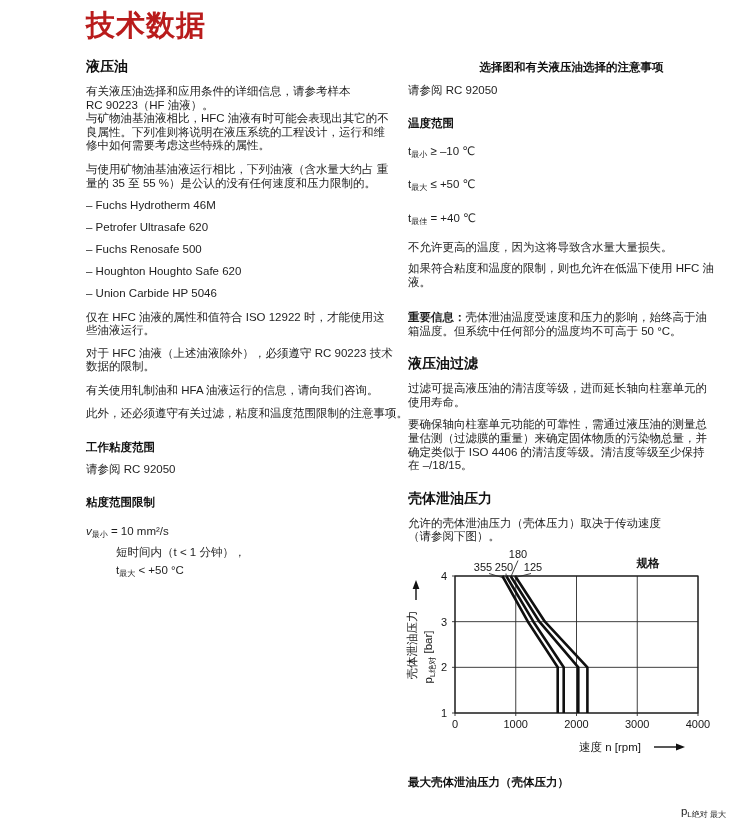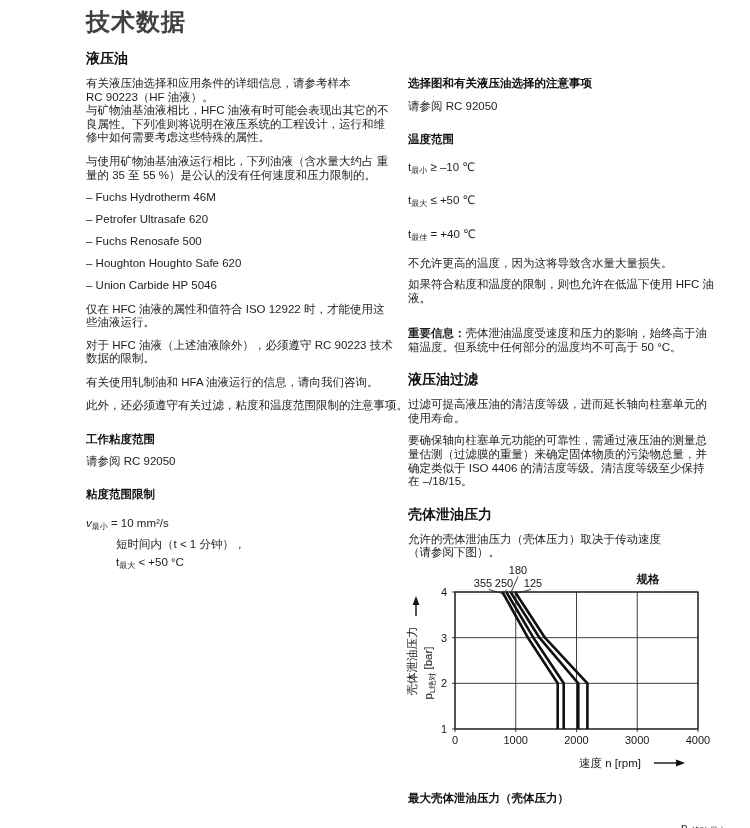--- a/index.html
+++ b/index.html
@@ -4,21 +4,21 @@
 <style>
   html,body{margin:0;padding:0;background:#e8e8e8;}
   #page{
     position:relative;width:750px;height:828px;background:#ffffff;
     font-family:"Liberation Sans","DejaVu Sans",sans-serif;
     color:#1d1d1d;overflow:hidden;
   }
   .col{position:absolute;top:0;}
   #col-left{left:86px;width:326px;}
   #col-right{left:408px;width:327px;}
-  h1.title{font-size:24px;font-weight:bold;margin:6px 0 0 0;color:#404040;letter-spacing:1px;}
+  h1.title{font-size:29px;font-weight:bold;margin:6px 0 0 0;color:#b91c1c;letter-spacing:1px;}
   .h2{font-size:14px;font-weight:bold;color:#111;margin:0;}
   .h3{font-size:11.5px;font-weight:bold;color:#111;margin:0;}
   .p{font-size:11.5px;line-height:13.6px;margin:0;white-space:pre-line;}
   .formula{font-size:11.5px;line-height:22px;margin:0;}
   .sub{font-size:8px;vertical-align:-2px;}
   .sym-v{font-style:italic;}
   .indent{margin-left:30px;}
   .fluid-list{margin:0;padding:0;list-style:none;}
   .fluid-list li{font-size:11.5px;line-height:13.5px;margin-top:8.5px;}
   .lead-bold{font-weight:bold;}
@@ -77,21 +77,21 @@
       </div>
       <div class="p indent">短时间内（t &lt; 1 分钟），</div>
       <div class="formula indent">
         <span>t</span><span class="sub">最大</span><span> &lt; +50 °C</span>
       </div>
     </div>
 
   </div>
 
   <div id="col-right" class="col">
-    <div class="h3" style="margin-top:76px;">选择图和有关液压油选择的注意事项</div>
+    <div class="h3" style="margin-top:60px;text-align:center;">选择图和有关液压油选择的注意事项</div>
     <div class="p mt9">请参阅 RC 92050</div>
 
     <div class="h3 mt18">温度范围</div>
 
     <div class="formula mt9">
       <span>t</span><span class="sub">最小</span><span> ≥ –10 ℃</span>
     </div>
     <div class="formula tline">
       <span>t</span><span class="sub">最大</span><span> ≤ +50 ℃</span>
     </div>

